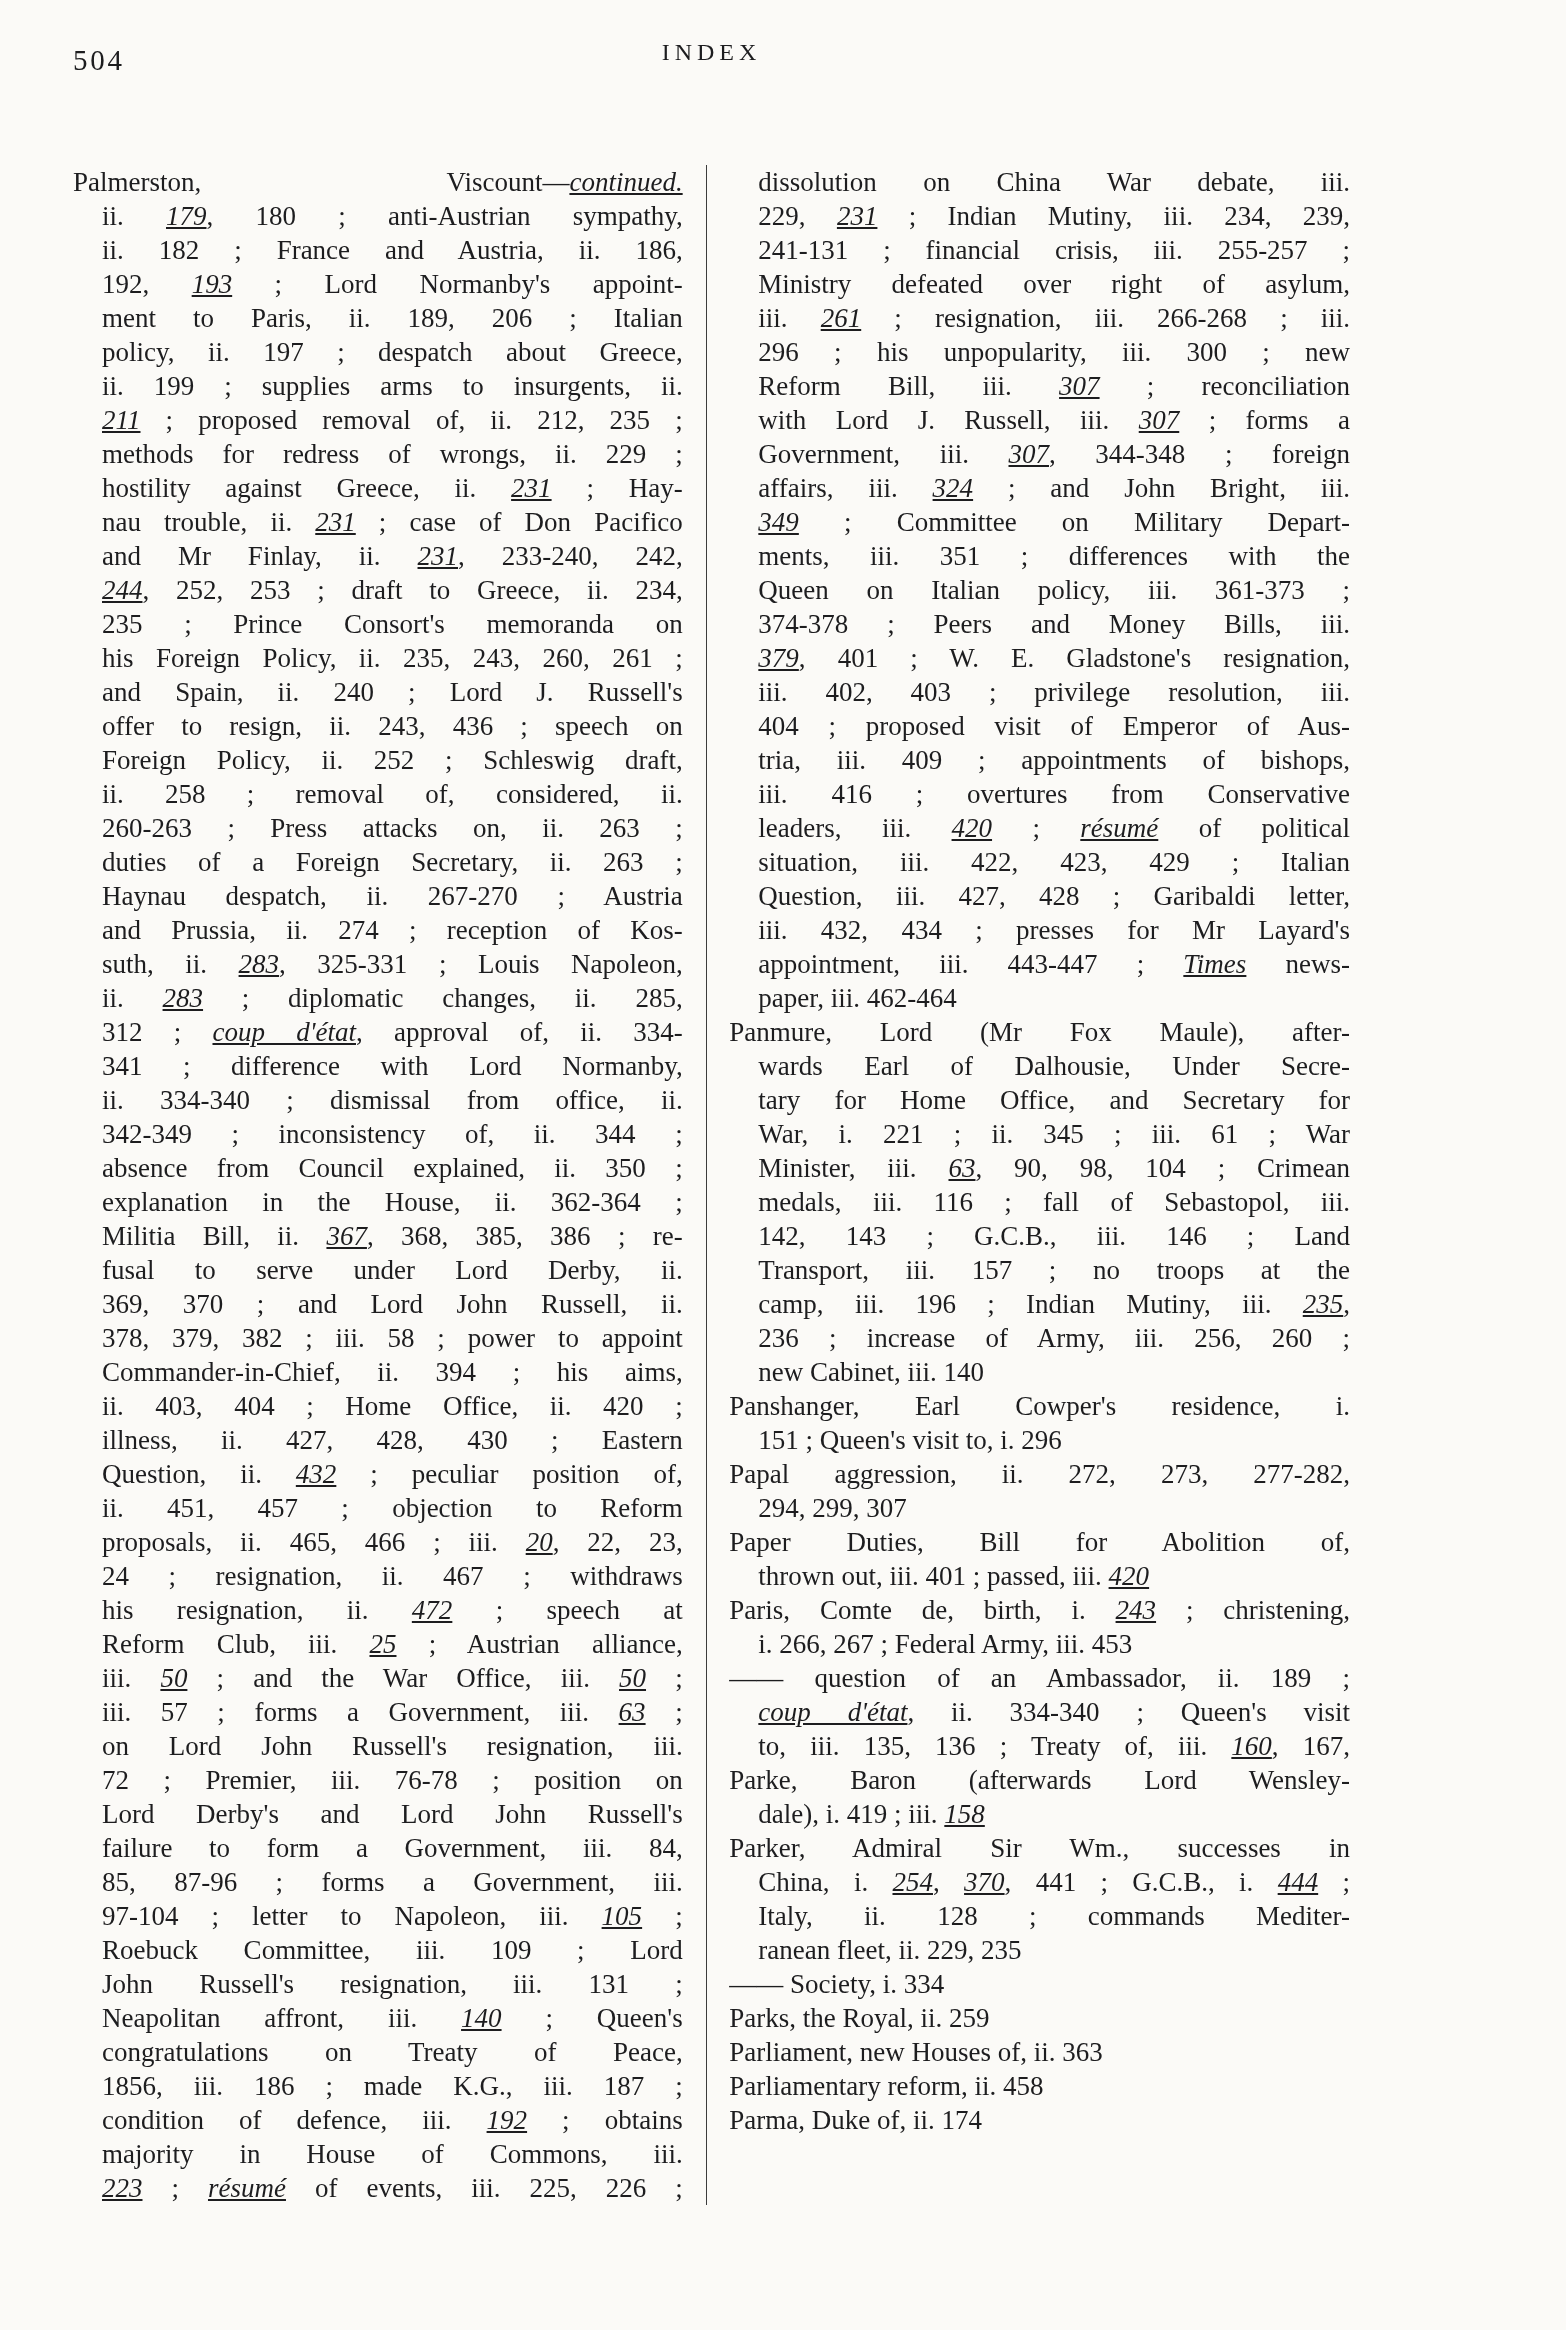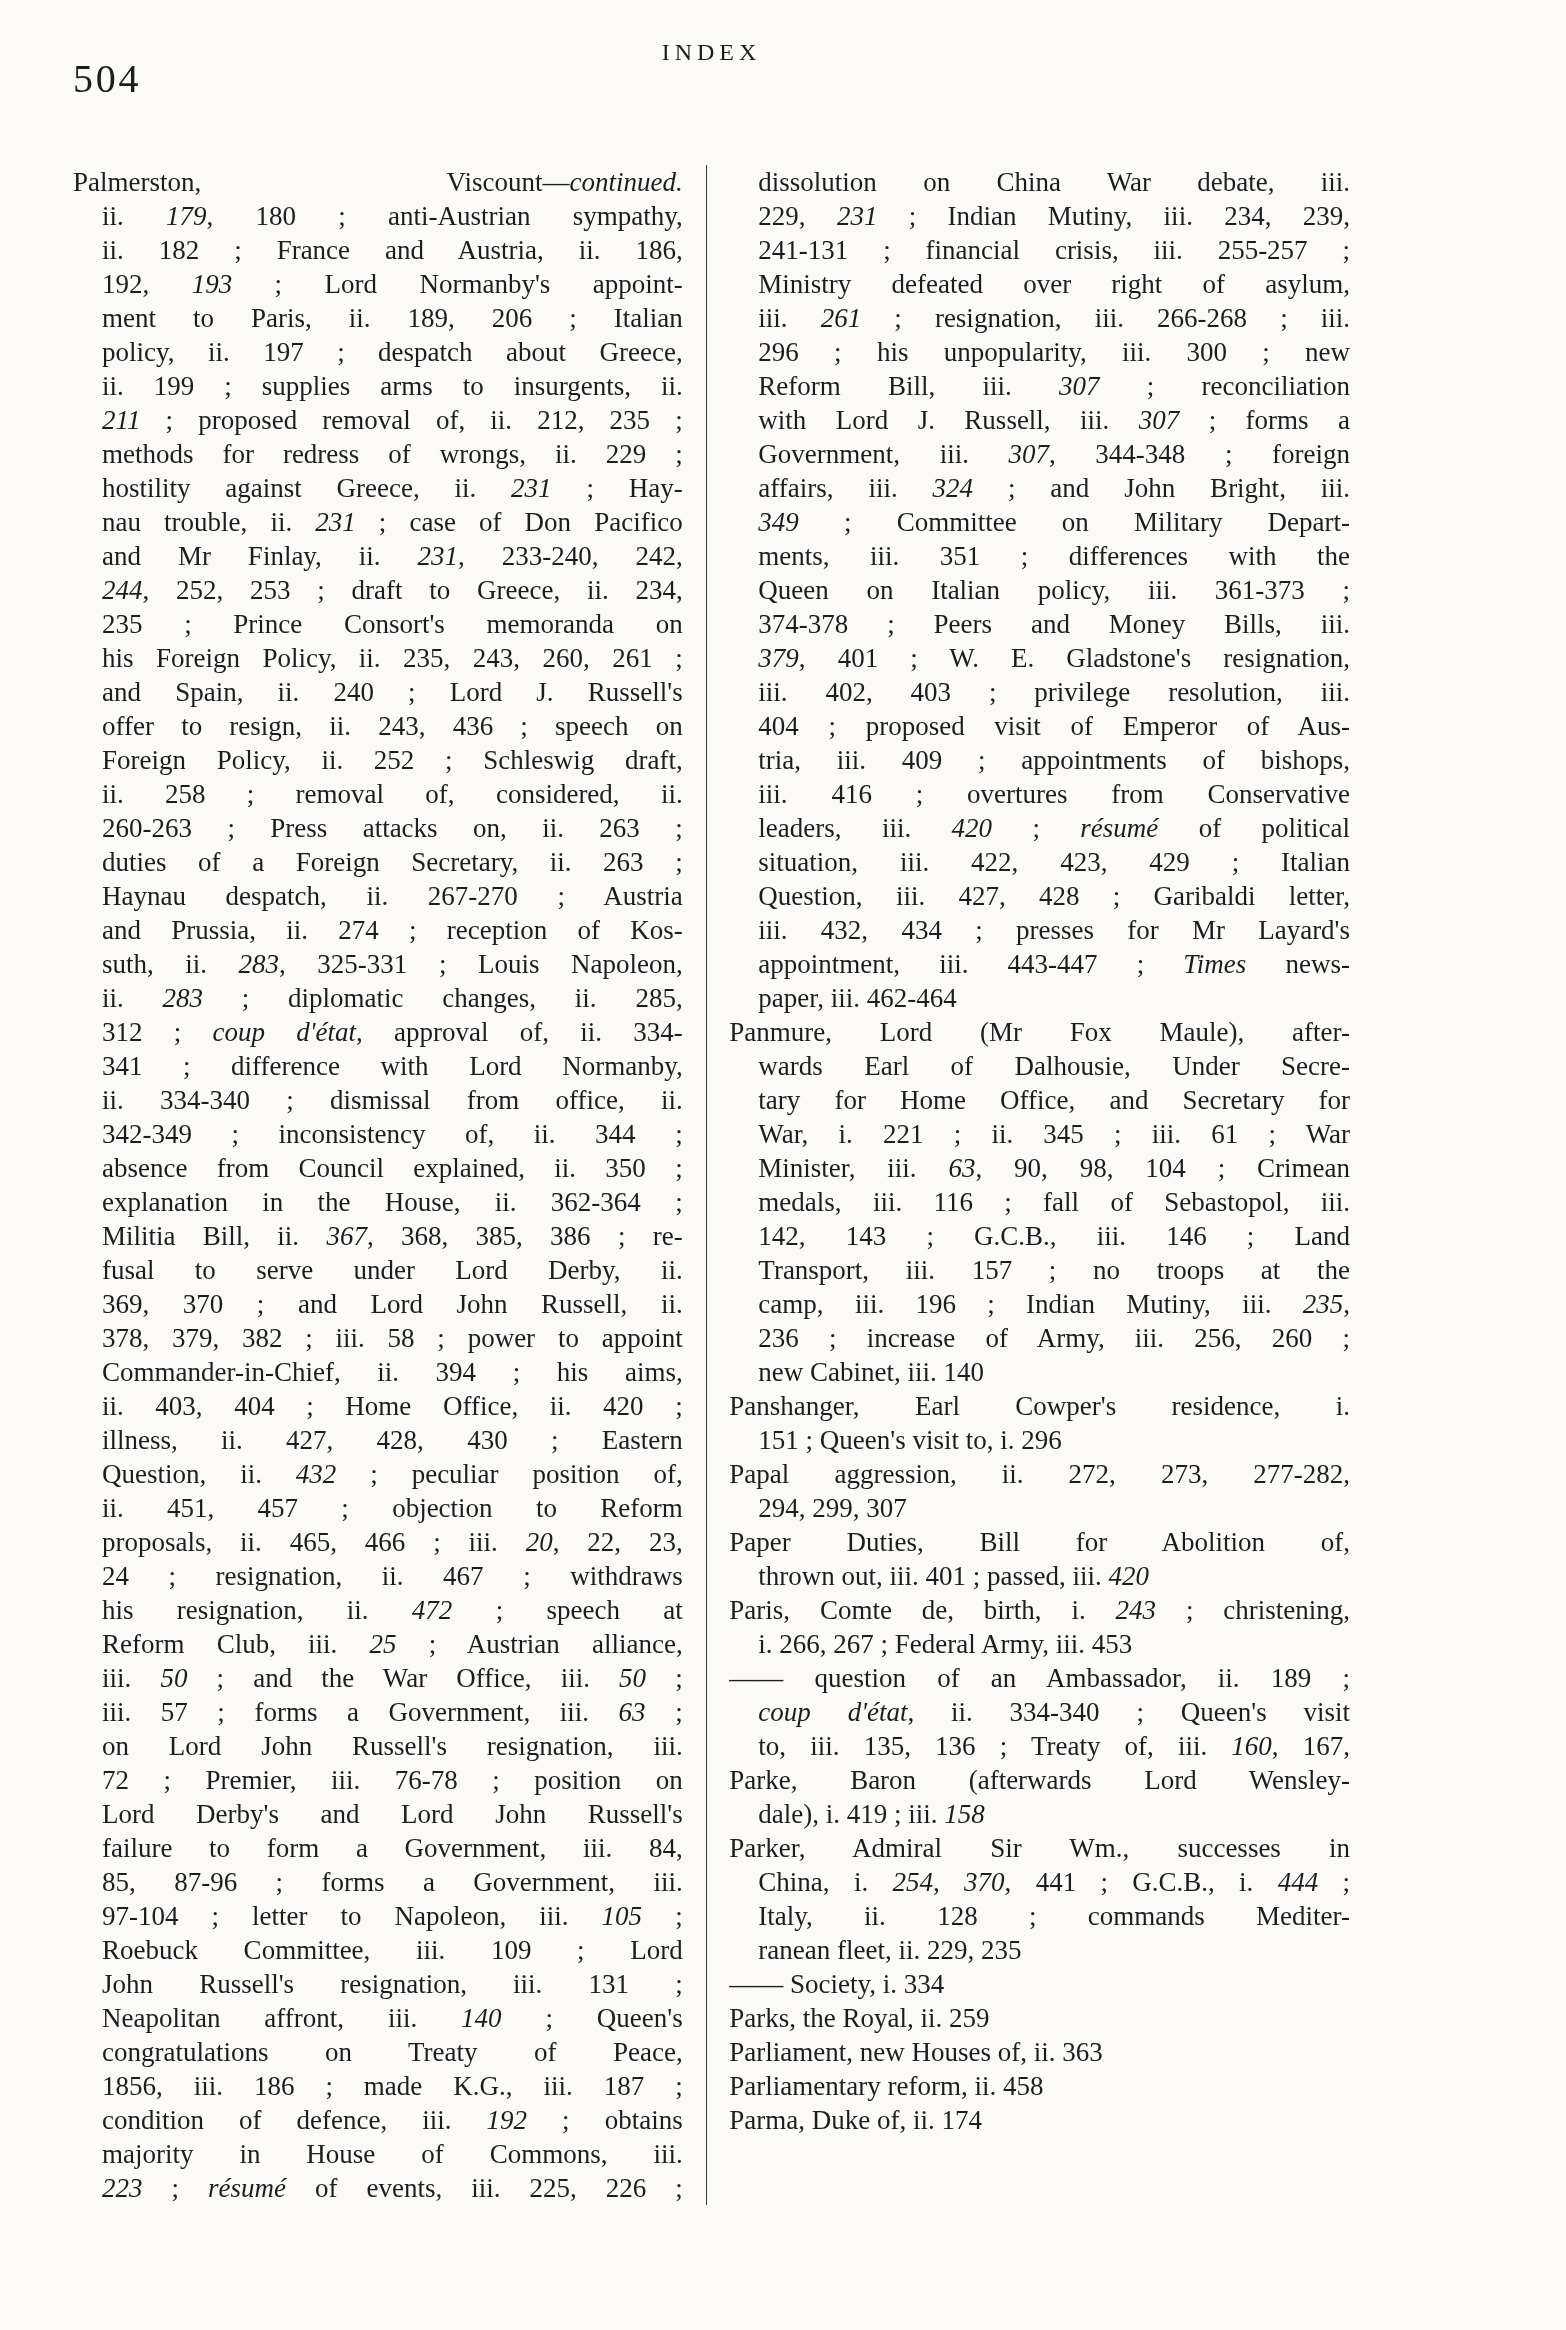--- a/index.html
+++ b/index.html
@@ -6,35 +6,35 @@
   html, body { width: 1567px; height: 2330px; }
   body {
     background: #fbfaf7;
     color: #1d1d1f;
     font-family: "Liberation Serif", "DejaVu Serif", serif;
     position: relative;
     overflow: hidden;
   }
   .page { position: absolute; inset: 0; }
   .page-header { position: absolute; top: 39px; left: 73px; width: 1277px; height: 50px; }
-  .page-number { position: absolute; left: 0; top: 16px; font-size: 40px; letter-spacing: 2.8px; }
+  .page-number { position: absolute; left: 0; top: 5px; font-size: 29px; letter-spacing: 2.8px; }
   .page-title { position: absolute; left: 0; top: 0; width: 100%; text-align: center; font-size: 24px; letter-spacing: 5px; }
   .content { position: absolute; top: 165px; left: 73px; width: 1277px; display: flex; align-items: stretch; }
   .col { width: 610px; }
   .col-right { width: 621px; }
   .divider { width: 1.7px; background: #3c3c3c; margin-left: 23px; margin-right: 22px; }
   .line {
     font-size: 27px;
     line-height: 34px;
     text-align: justify;
     text-align-last: justify;
   }
   .line.indent { padding-left: 29px; }
   .line.endline { text-align-last: left; }
-  i { font-style: italic; }
+  i { font-style: italic; text-decoration: underline; }
 </style>
 </head>
 <body>
 
 <div class="page">
   <header class="page-header">
     <div class="page-number">504</div>
     <div class="page-title">INDEX</div>
   </header>
   <main class="content">

